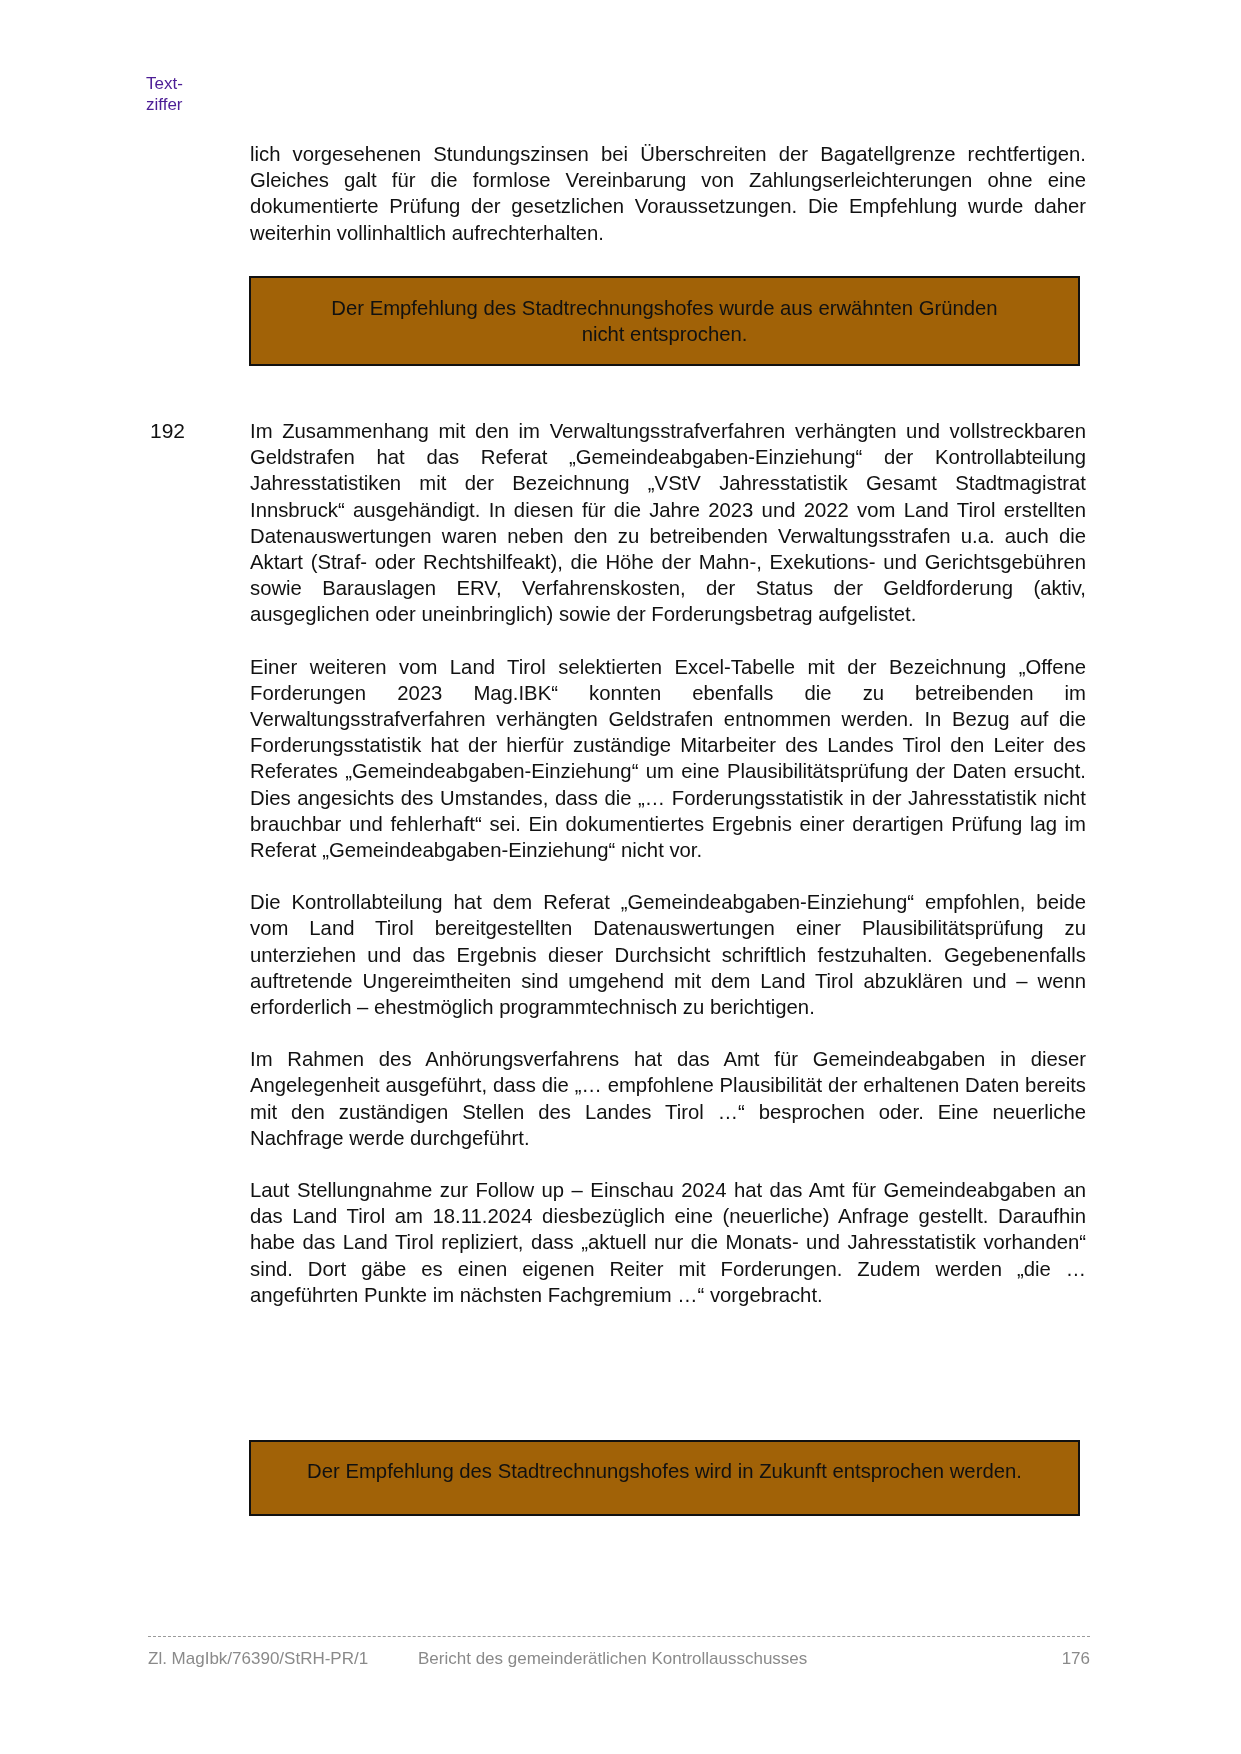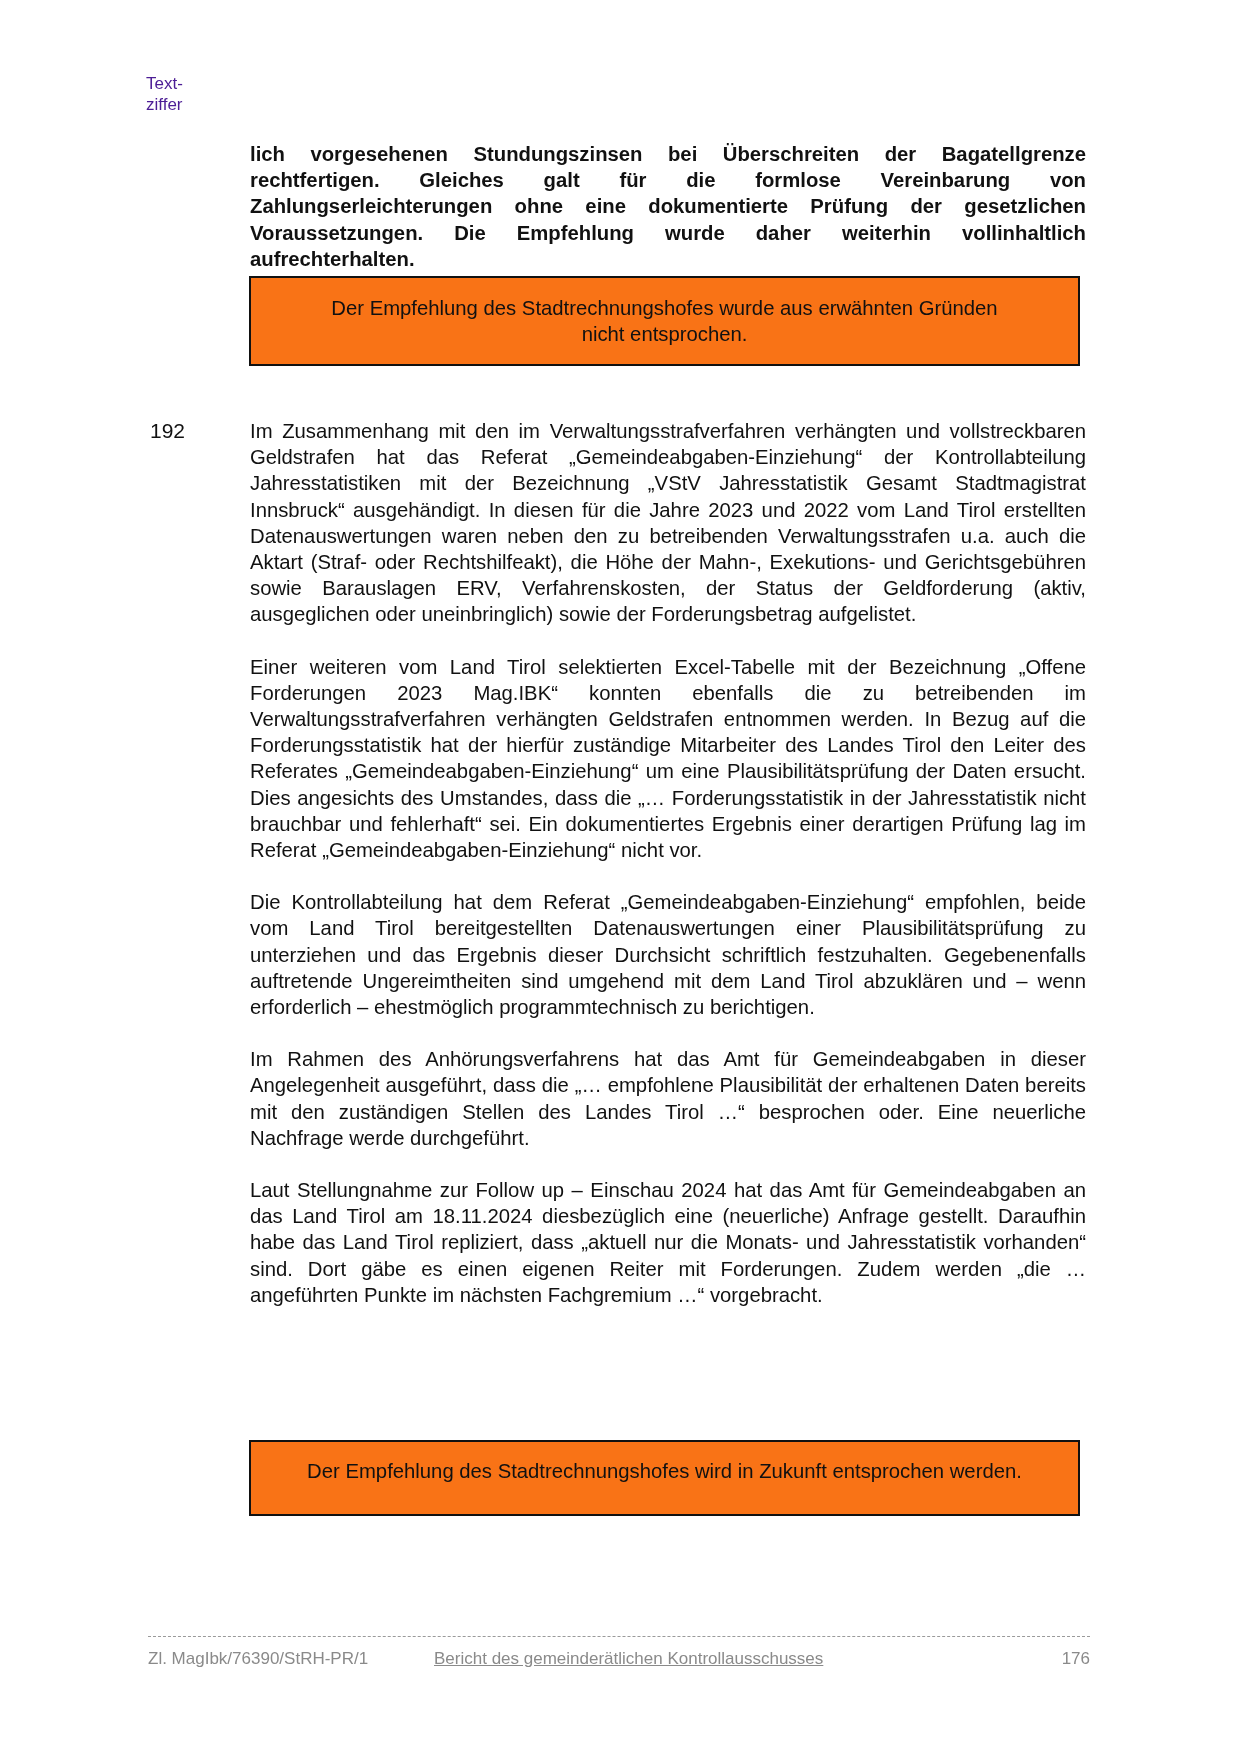--- a/index.html
+++ b/index.html
@@ -9,43 +9,43 @@
     }
     .margin-label {
       position: absolute; left: 146px; top: 73px;
       font-size: 17px; line-height: 21px; color: #4c1d95;
     }
     .content {
       position: absolute; left: 250px; width: 836px;
       font-size: 20.3px; line-height: 26.2px;
       text-align: justify; hyphens: none;
     }
-    .content p { margin: 0; font-weight: bold; }
+    .content p { margin: 0; }
     .para-block { position: absolute; left: 250px; width: 836px;
       font-size: 20.3px; line-height: 26.2px; text-align: justify; }
     .para-block p { margin: 0 0 26px 0; }
     .tz-number {
       position: absolute; left: 150px; font-size: 21px; line-height: 26.2px;
     }
     .rec-box {
       position: absolute; left: 249px; width: 831px;
-      background: #f97316; border: 2px solid #111;
+      background: #a16207; border: 2px solid #111;
       font-size: 20.3px; line-height: 26.2px; text-align: center;
       box-sizing: border-box;
     }
     .footer-rule {
       position: absolute; left: 148px; width: 942px; top: 1636px;
       border-top: 1.5px dashed #9a9a9a; height: 0;
     }
     .footer {
       position: absolute; left: 148px; width: 942px; top: 1648px;
       font-size: 17px; color: #8a8a8a; line-height: 22px;
     }
     .footer .ref { position: absolute; left: 0; }
-    .footer .title { position: absolute; left: 286px; text-decoration: underline; }
+    .footer .title { position: absolute; left: 270px; }
     .footer .pageno { position: absolute; right: 0; }
   </style>
 </head>
 <body>
 
 <div class="margin-label">
   <div>Text-</div>
   <div>ziffer</div>
 </div>
 

